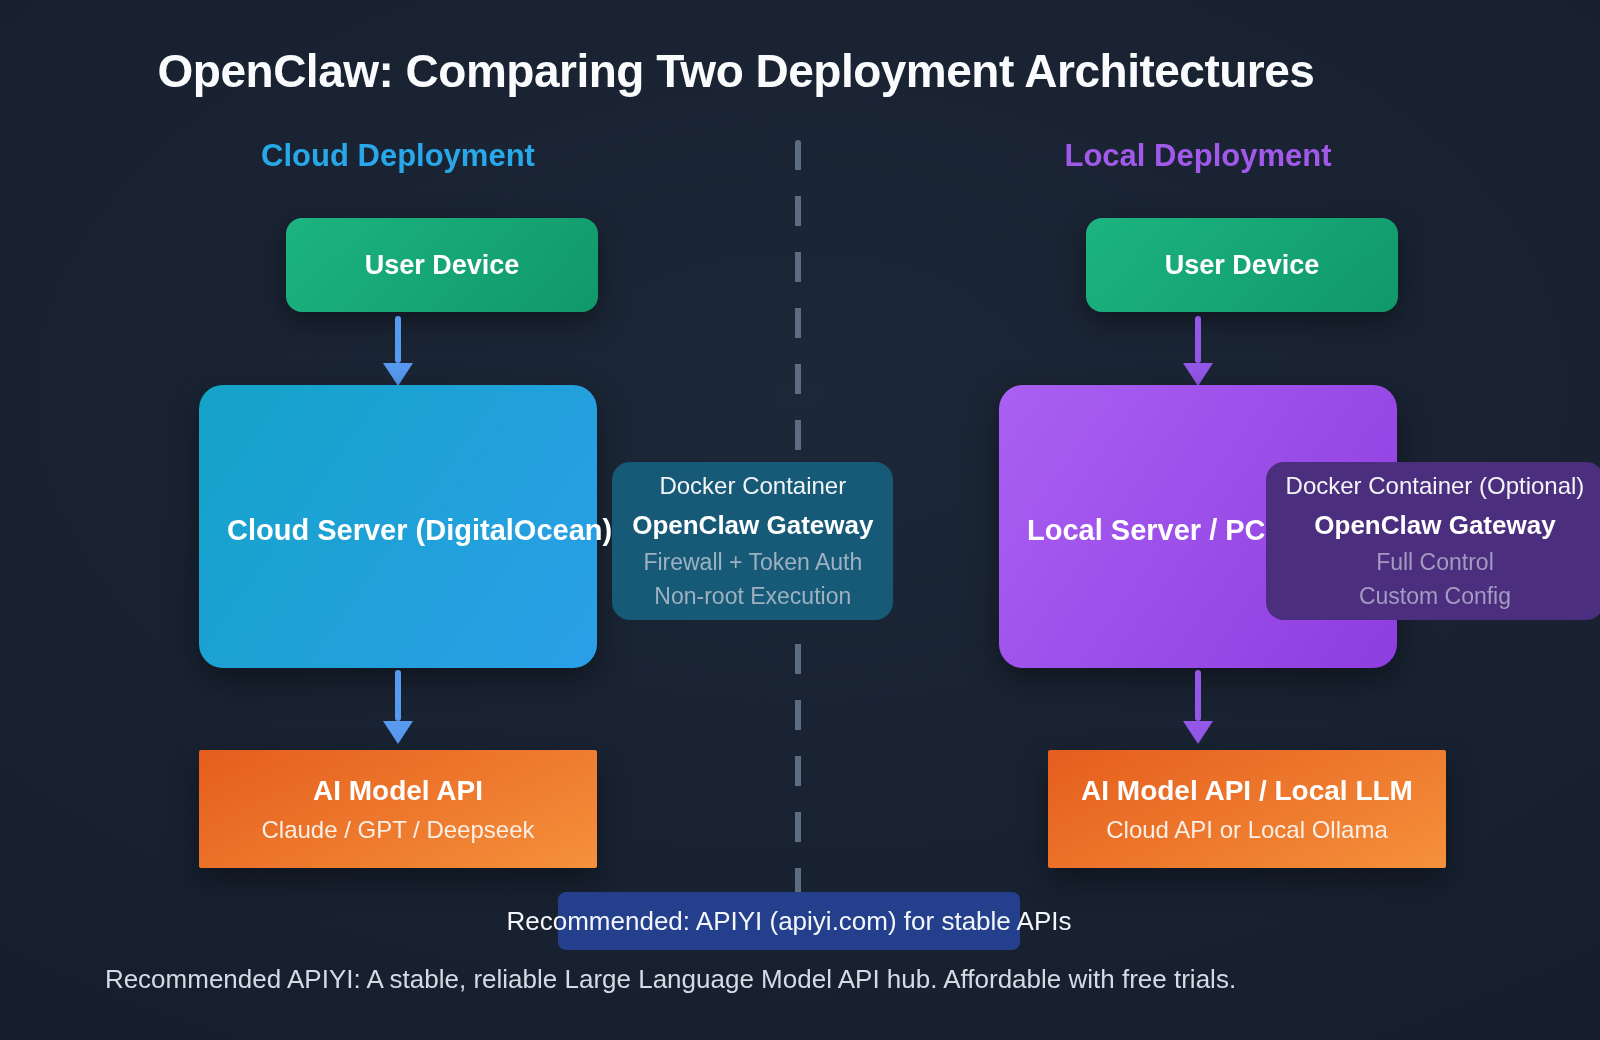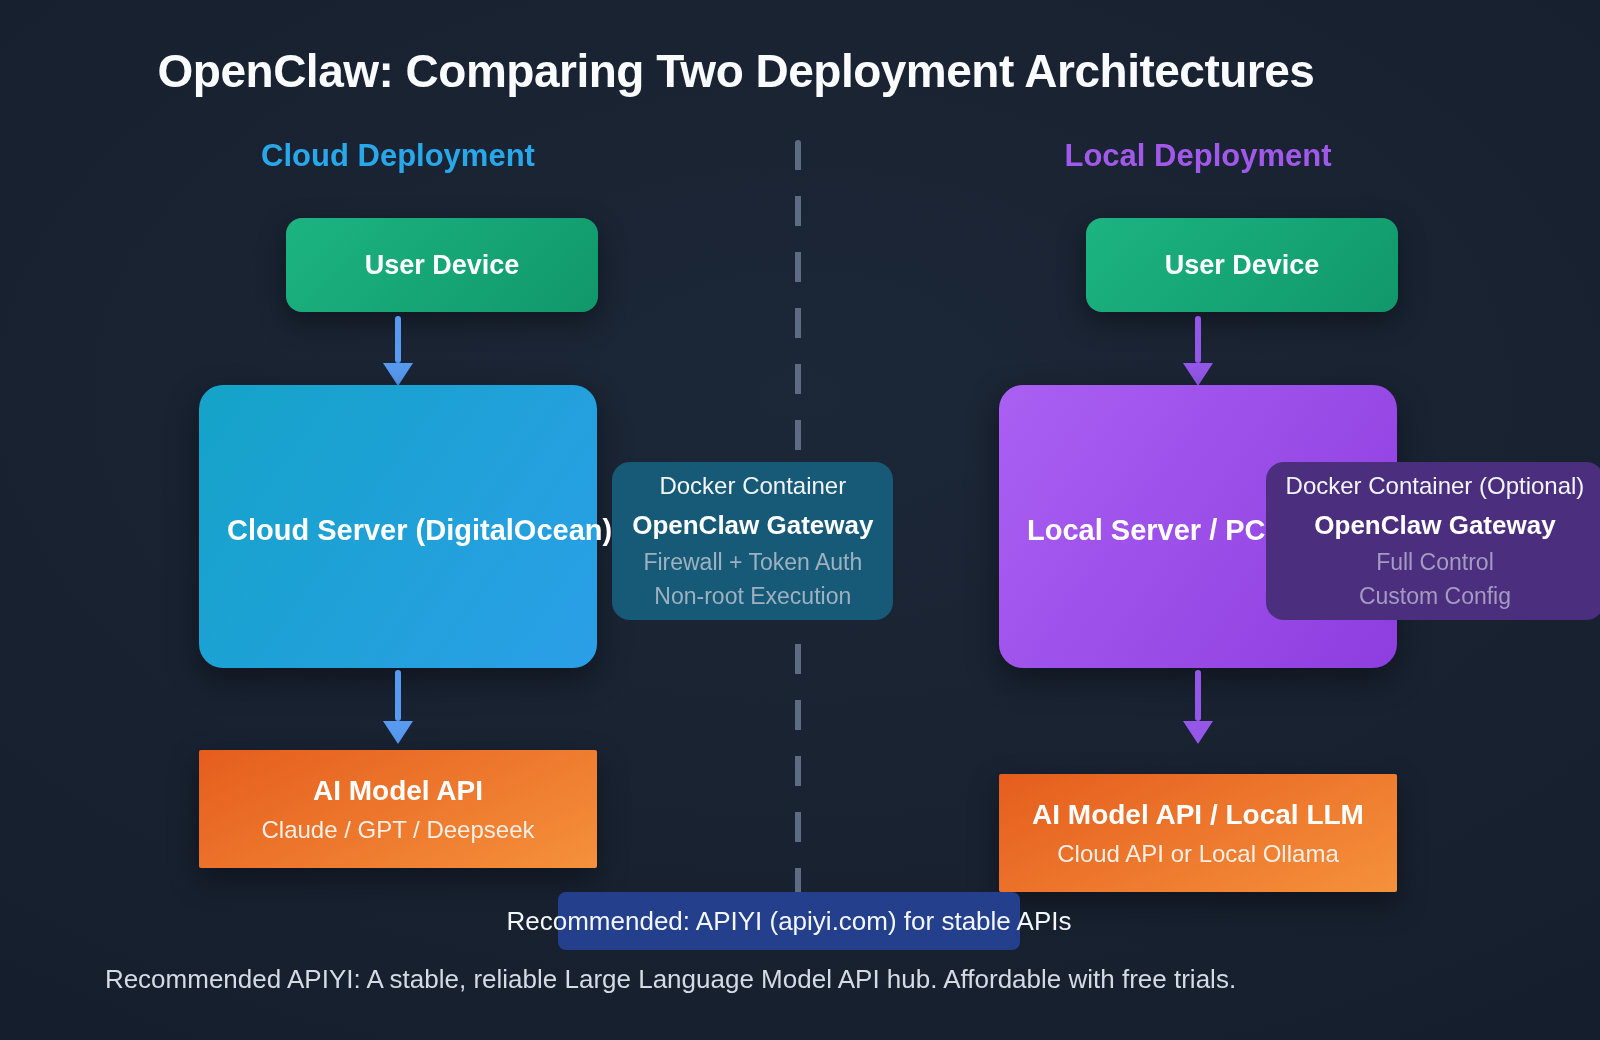--- a/index.html
+++ b/index.html
@@ -79,21 +79,21 @@
   .server.left .feature-line{color:#9db1c0;}
   .server.right .feature-line{color:#a39bc1;}
 
   .api{
     top:750px;width:398px;height:118px;border-radius:2px;
     display:flex;flex-direction:column;align-items:center;justify-content:center;
     background:linear-gradient(155deg,#e55d1d 0%,#f5913c 100%);
     box-shadow:0 12px 30px rgba(0,0,0,0.38);
   }
   .api.left{left:199px;}
-  .api.right{left:999px;margin-top:24px;}
+  .api.right{left:1048px;}
   .api-title{font-size:28px;font-weight:bold;color:#ffffff;white-space:nowrap;}
   .api-sub{font-size:24px;color:#faefe6;margin-top:9px;white-space:nowrap;}
 
   .banner{
     left:558px;top:892px;width:462px;height:58px;border-radius:8px;
     background:#24408d;
     display:flex;align-items:center;justify-content:center;
     overflow:visible;
   }
   .banner-text{font-size:26px;color:#f3f6fb;white-space:nowrap;}

